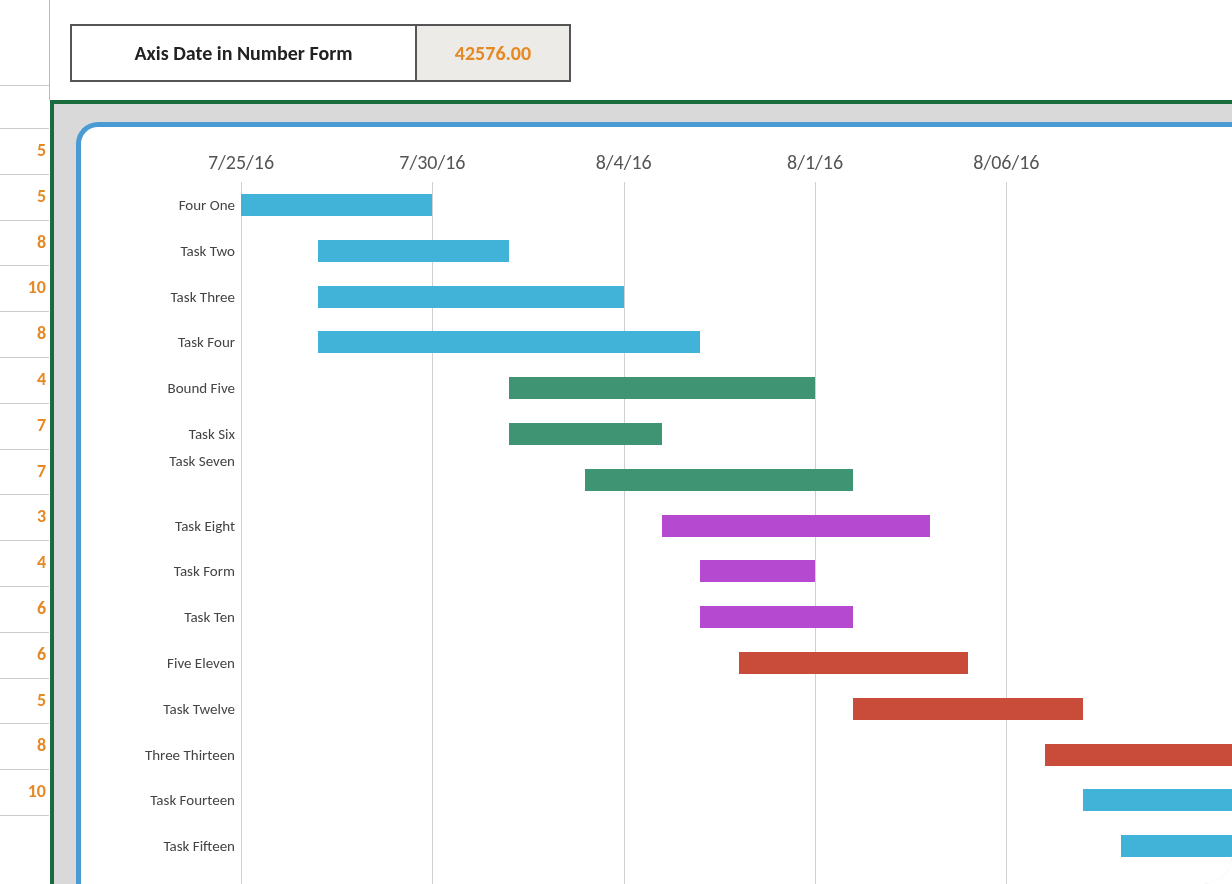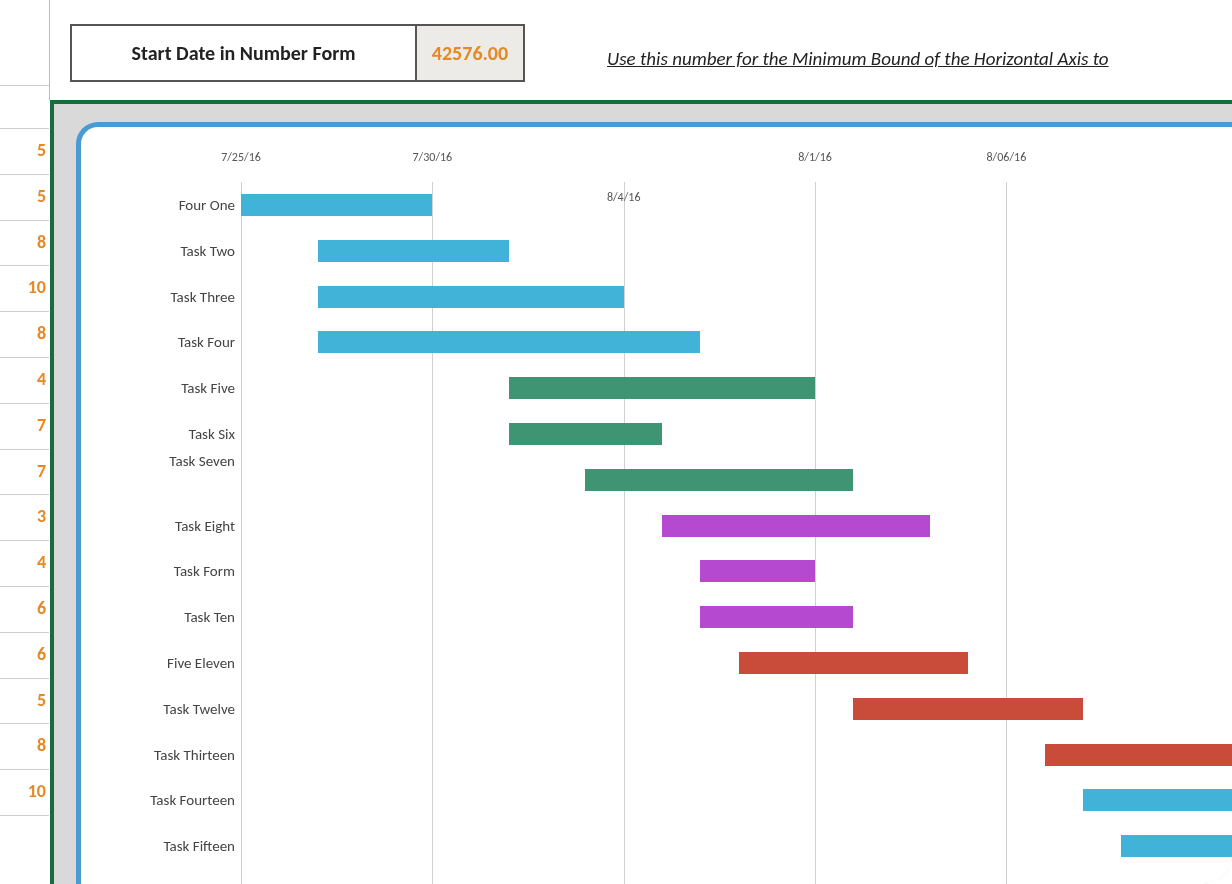--- a/index.html
+++ b/index.html
@@ -66,21 +66,21 @@
     align-items: center;
     justify-content: center;
     font-weight: 700;
     font-size: 20px;
     color: #222;
   }
   .start-value-box {
     position: absolute;
     left: 353px;
     top: 12px;
-    width: 110px;
+    width: 156px;
     height: 58px;
     border: 2px solid #555;
     background: #ecebe8;
     display: flex;
     align-items: center;
     justify-content: center;
     font-weight: 700;
     font-size: 20px;
     color: #e58924;
   }
@@ -152,21 +152,21 @@
   .gridline {
     position: absolute;
     top: 4px;
     bottom: 0;
     width: 1px;
     background: #d0d0d0;
   }
   .xtick {
     position: absolute;
     top: -28px;
-    font-size: 12px;
+    font-size: 20px;
     color: #555;
     width: 90px;
     text-align: center;
   }
   .bar {
     position: absolute;
     height: 22px;
   }
   .blue { background: #41b3d8; }
   .green { background: #3f9473; }
@@ -218,52 +218,51 @@
       <div class="divider" style="top: 723.4px;"></div>
       <div class="row" style="top: 723.4px;">8</div>
       <div class="divider" style="top: 769.2px;"></div>
       <div class="row" style="top: 769.2px;">10</div>
       <div class="divider" style="top: 815px;"></div>
       <div class="divider" style="top: 128px;"></div>
       <div class="divider" style="top: 85px;"></div>
     </div>
 
   <div class="header">
-    <div class="start-label-box">Start Date in Number Form</div>
+    <div class="start-label-box">Axis Date in Number Form</div>
     <div class="start-value-box">42576.00</div>
-    <div class="hint">Use this number for the Minimum Bound of the Horizontal Axis to</div>
   </div>
 
   <div class="chartframe">
     <div class="chartbg"></div>
     <div class="plot">
       <div class="chart-labelcol">
           <div class="chart-label" style="top: 72px;">Four One</div>
           <div class="chart-label" style="top: 117.8px;">Task Two</div>
           <div class="chart-label" style="top: 163.6px;">Task Three</div>
           <div class="chart-label" style="top: 209.4px;">Task Four</div>
-          <div class="chart-label" style="top: 255.2px;">Task Five</div>
+          <div class="chart-label" style="top: 255.2px;">Bound Five</div>
           <div class="chart-label" style="top: 301px;">Task Six</div>
           <div class="chart-label" style="top: 328px;">Task Seven</div>
           <div class="chart-label" style="top: 392.6px;">Task Eight</div>
           <div class="chart-label" style="top: 438.4px;">Task Form</div>
           <div class="chart-label" style="top: 484.2px;">Task Ten</div>
           <div class="chart-label" style="top: 530px;">Five Eleven</div>
           <div class="chart-label" style="top: 575.8px;">Task Twelve</div>
-          <div class="chart-label" style="top: 621.6px;">Task Thirteen</div>
+          <div class="chart-label" style="top: 621.6px;">Three Thirteen</div>
           <div class="chart-label" style="top: 667.4px;">Task Fourteen</div>
           <div class="chart-label" style="top: 713.2px;">Task Fifteen</div>
         </div>
       <div class="chart-area">
           <div class="gridline" style="left: 0px;"></div>
           <div class="xtick" style="left: -45px;">7/25/16</div>
           <div class="gridline" style="left: 191.346px;"></div>
           <div class="xtick" style="left: 146.346px;">7/30/16</div>
           <div class="gridline" style="left: 382.692px;"></div>
-          <div class="xtick" style="left: 337.692px; margin-top: 40px;">8/4/16</div>
+          <div class="xtick" style="left: 337.692px;">8/4/16</div>
           <div class="gridline" style="left: 574.038px;"></div>
           <div class="xtick" style="left: 529.038px;">8/1/16</div>
           <div class="gridline" style="left: 765.385px;"></div>
           <div class="xtick" style="left: 720.385px;">8/06/16</div>
           <div class="bar blue" style="left: 0px; top: 16px; width: 191.346px;"></div>
           <div class="bar blue" style="left: 76.5385px; top: 61.8px; width: 191.346px;"></div>
           <div class="bar blue" style="left: 76.5385px; top: 107.6px; width: 306.154px;"></div>
           <div class="bar blue" style="left: 76.5385px; top: 153.4px; width: 382.692px;"></div>
           <div class="bar green" style="left: 267.885px; top: 199.2px; width: 306.154px;"></div>
           <div class="bar green" style="left: 267.885px; top: 245px; width: 153.077px;"></div>

